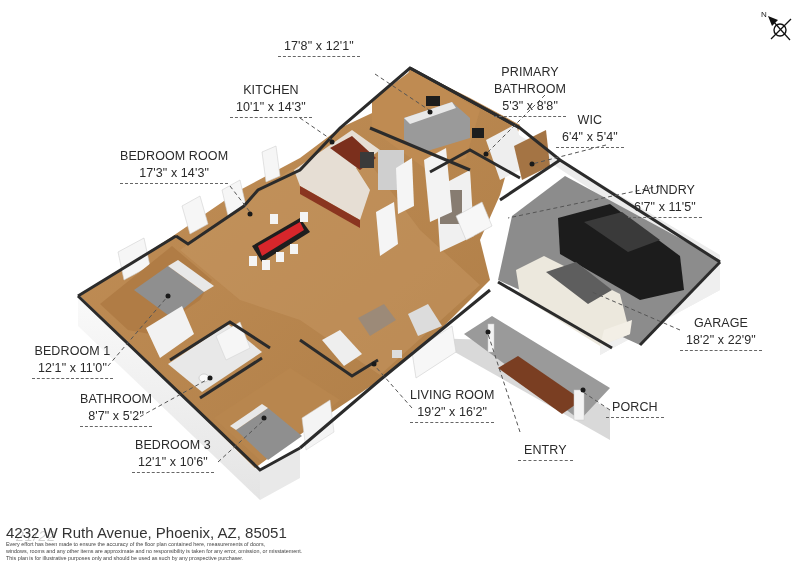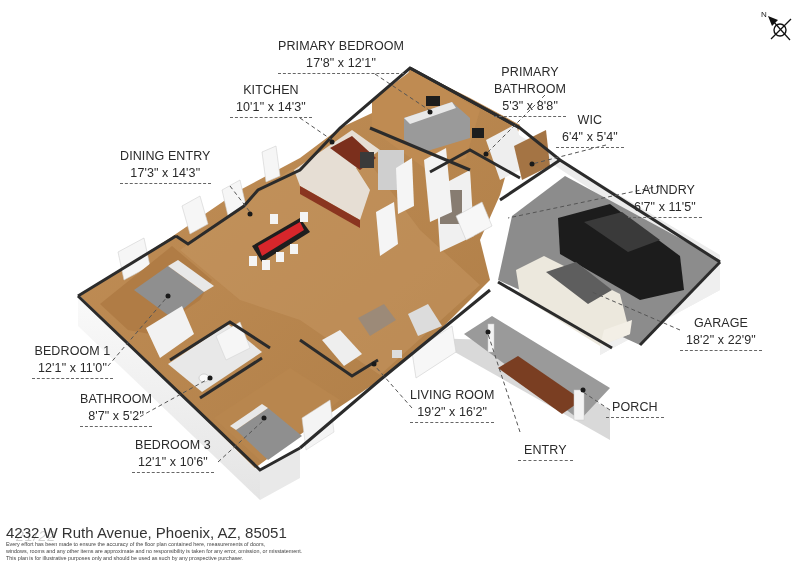--- a/index.html
+++ b/index.html
@@ -182,42 +182,41 @@
     <circle cx="168" cy="296" r="2.5"></circle>
     <circle cx="210" cy="378" r="2.5"></circle>
     <circle cx="264" cy="418" r="2.5"></circle>
     <circle cx="374" cy="364" r="2.5"></circle>
     <circle cx="488" cy="332" r="2.5"></circle>
     <circle cx="583" cy="390" r="2.5"></circle>
   </g>
 </svg>
 
 <div class="room-label" style="left:278px; top:38px;">
-  <span class="name">PRIMARY BEDROOM</span>
   <span class="dim">17'8" x 12'1"</span>
 </div>
 
 <div class="room-label" style="left:230px; top:82px;">
   <span class="name">KITCHEN</span>
   <span class="dim">10'1" x 14'3"</span>
 </div>
 
 <div class="room-label" style="left:494px; top:56px;margin-top:8px;">
   <span class="name">PRIMARY</span>
   <span class="name">BATHROOM</span>
   <span class="dim">5'3" x 8'8"</span>
 </div>
 
 <div class="room-label" style="left:556px; top:112px;">
   <span class="name">WIC</span>
   <span class="dim">6'4" x 5'4"</span>
 </div>
 
 <div class="room-label" style="left:120px; top:148px;">
-  <span class="name">DINING ENTRY</span>
+  <span class="name">BEDROOM ROOM</span>
   <span class="dim">17'3" x 14'3"</span>
 </div>
 
 <div class="room-label" style="left:628px; top:154px;margin-top:28px;">
   <span class="name">LAUNDRY</span>
   <span class="dim">6'7" x 11'5"</span>
 </div>
 
 <div class="room-label" style="left:32px; top:343px;">
   <span class="name">BEDROOM 1</span>

